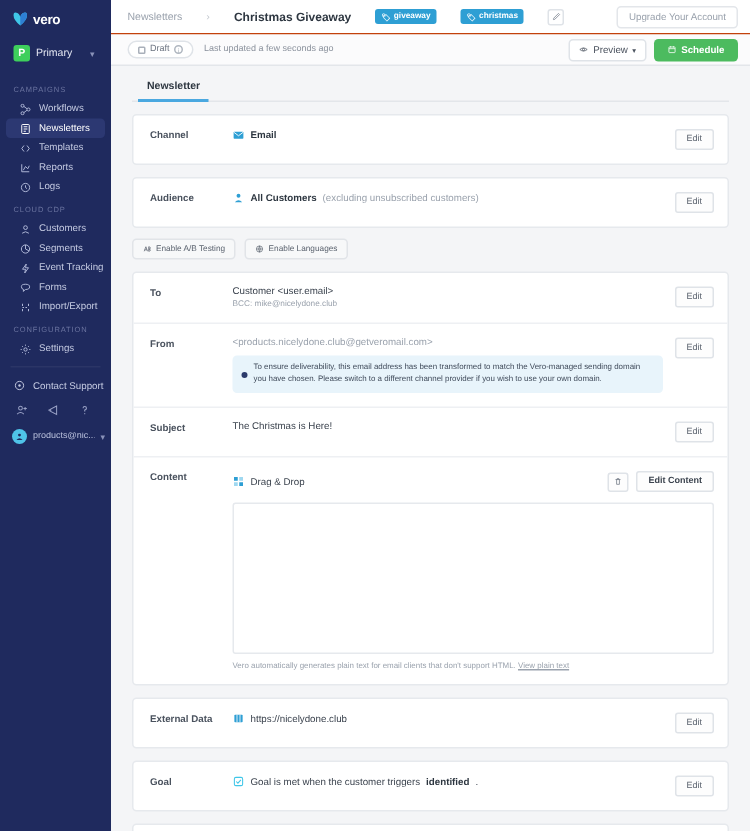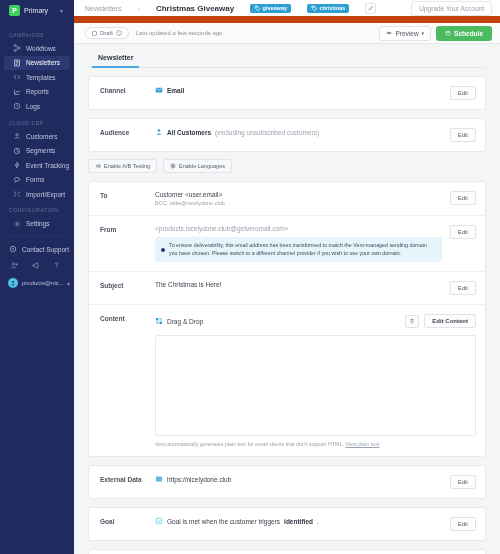--- a/index.html
+++ b/index.html
@@ -75,21 +75,21 @@
     background: #4fc3e8; flex: 0 0 10px;
     display:flex; align-items:center; justify-content:center;
   }
   .user-email { color: #b9c0dc; font-size: 6px; flex: 1; overflow: hidden; white-space: nowrap; }
   .user-caret { color: #8a92b8; font-size: 6px; margin-right: 4px; }
 
   
   .main { flex: 1; height: 554px; background: #f4f5f7; overflow: hidden; display:flex; flex-direction:column; }
 
   .topbar {
-    background: #ffffff; border-bottom: 7px solid #c2410c;
+    background: #ffffff; border-bottom: 1px solid #c2410c;
     height: 23px; display: flex; align-items: center;
     padding: 0 8px 0 11px; gap: 16px; justify-content: center;
   }
   .crumb-muted { color: #9aa2ad; font-size: 7px; }
   .crumb-sep { color: #c3c8cf; font-size: 7px; }
   .crumb-title { color: #2d3640; font-size: 8px; font-weight: bold; }
   .tag {
     display: inline-flex; align-items: center; gap: 2px;
     background: #2e9fd4; color: #fff; font-size: 5.5px;
     padding: 1.5px 4px; border-radius: 2px; font-weight: bold;
@@ -201,20 +201,29 @@
   .plain-note { color: #9aa2ad; font-size: 5.3px; margin-top: 5px; }
   .plain-link { color: #9aa2ad; text-decoration: underline; }
 </style>
 </head>
 <body>
 
 <div class="app">
 
   <nav class="sidebar">
 
+    <div class="logo-row">
+      <span class="logo-mark">
+        <svg width="11" height="10" viewBox="0 0 22 20">
+          <path d="M2 4 Q2 0 6 1 Q10 2 11 7 Q12 2 16 1 Q20 0 20 4 Q20 11 11 18 Q2 11 2 4Z" fill="#3fc6e8"></path>
+          <path d="M11 7 Q12 2 16 1 Q20 0 20 4 Q20 11 11 18 Z" fill="#2e7fd4"></path>
+        </svg>
+      </span>
+      <span class="logo-text">vero</span>
+    </div>
 
     <div class="account-row">
       <span class="acct-badge">P</span>
       <span class="acct-name">Primary</span>
       <span class="acct-caret">▾</span>
     </div>
 
     <div class="nav-group-label">CAMPAIGNS</div>
 
     <div class="nav-item">

